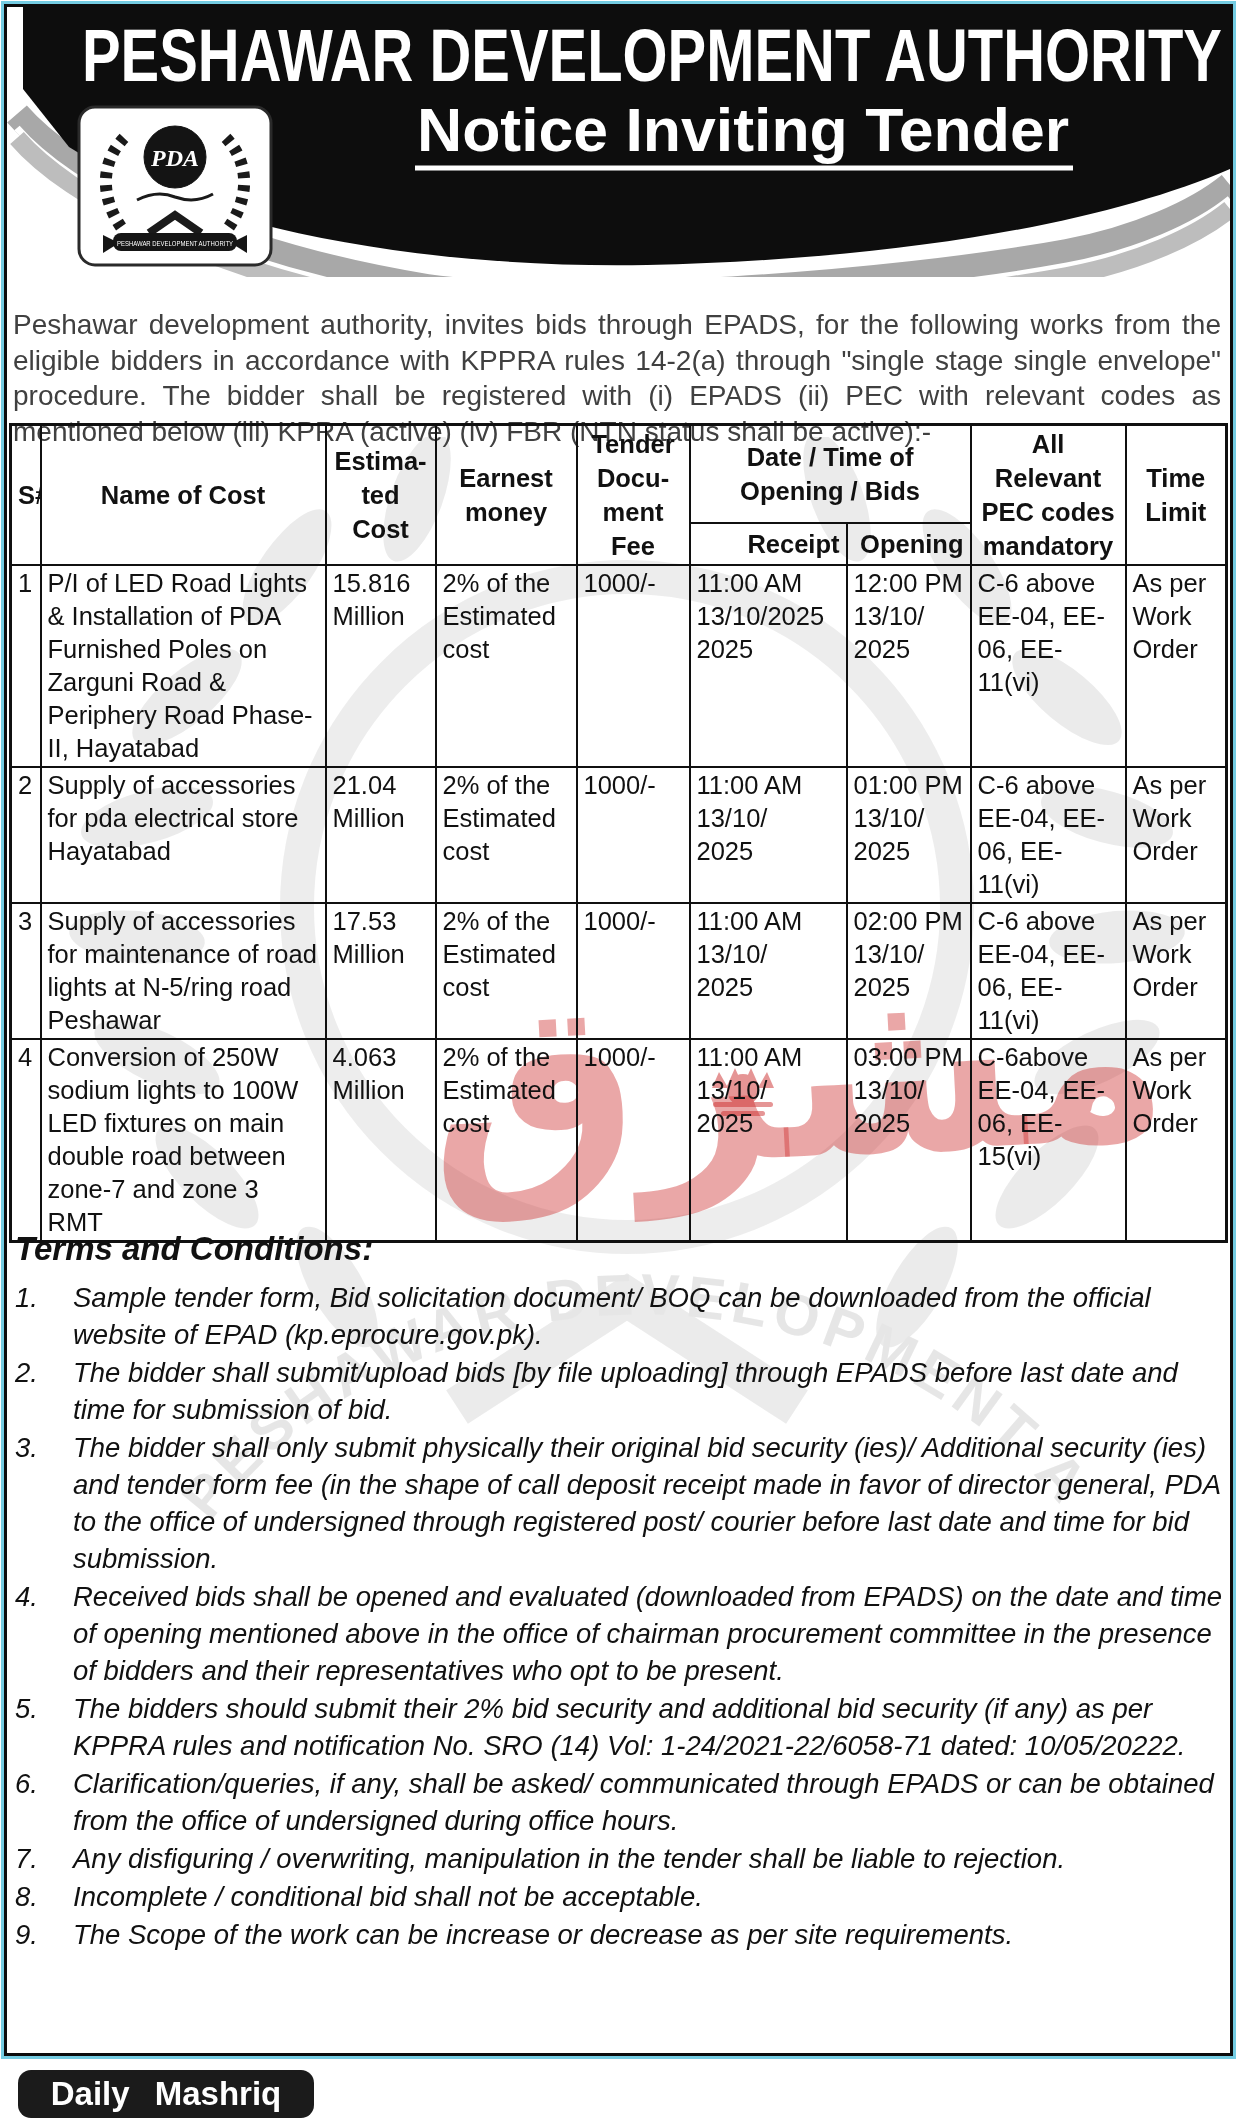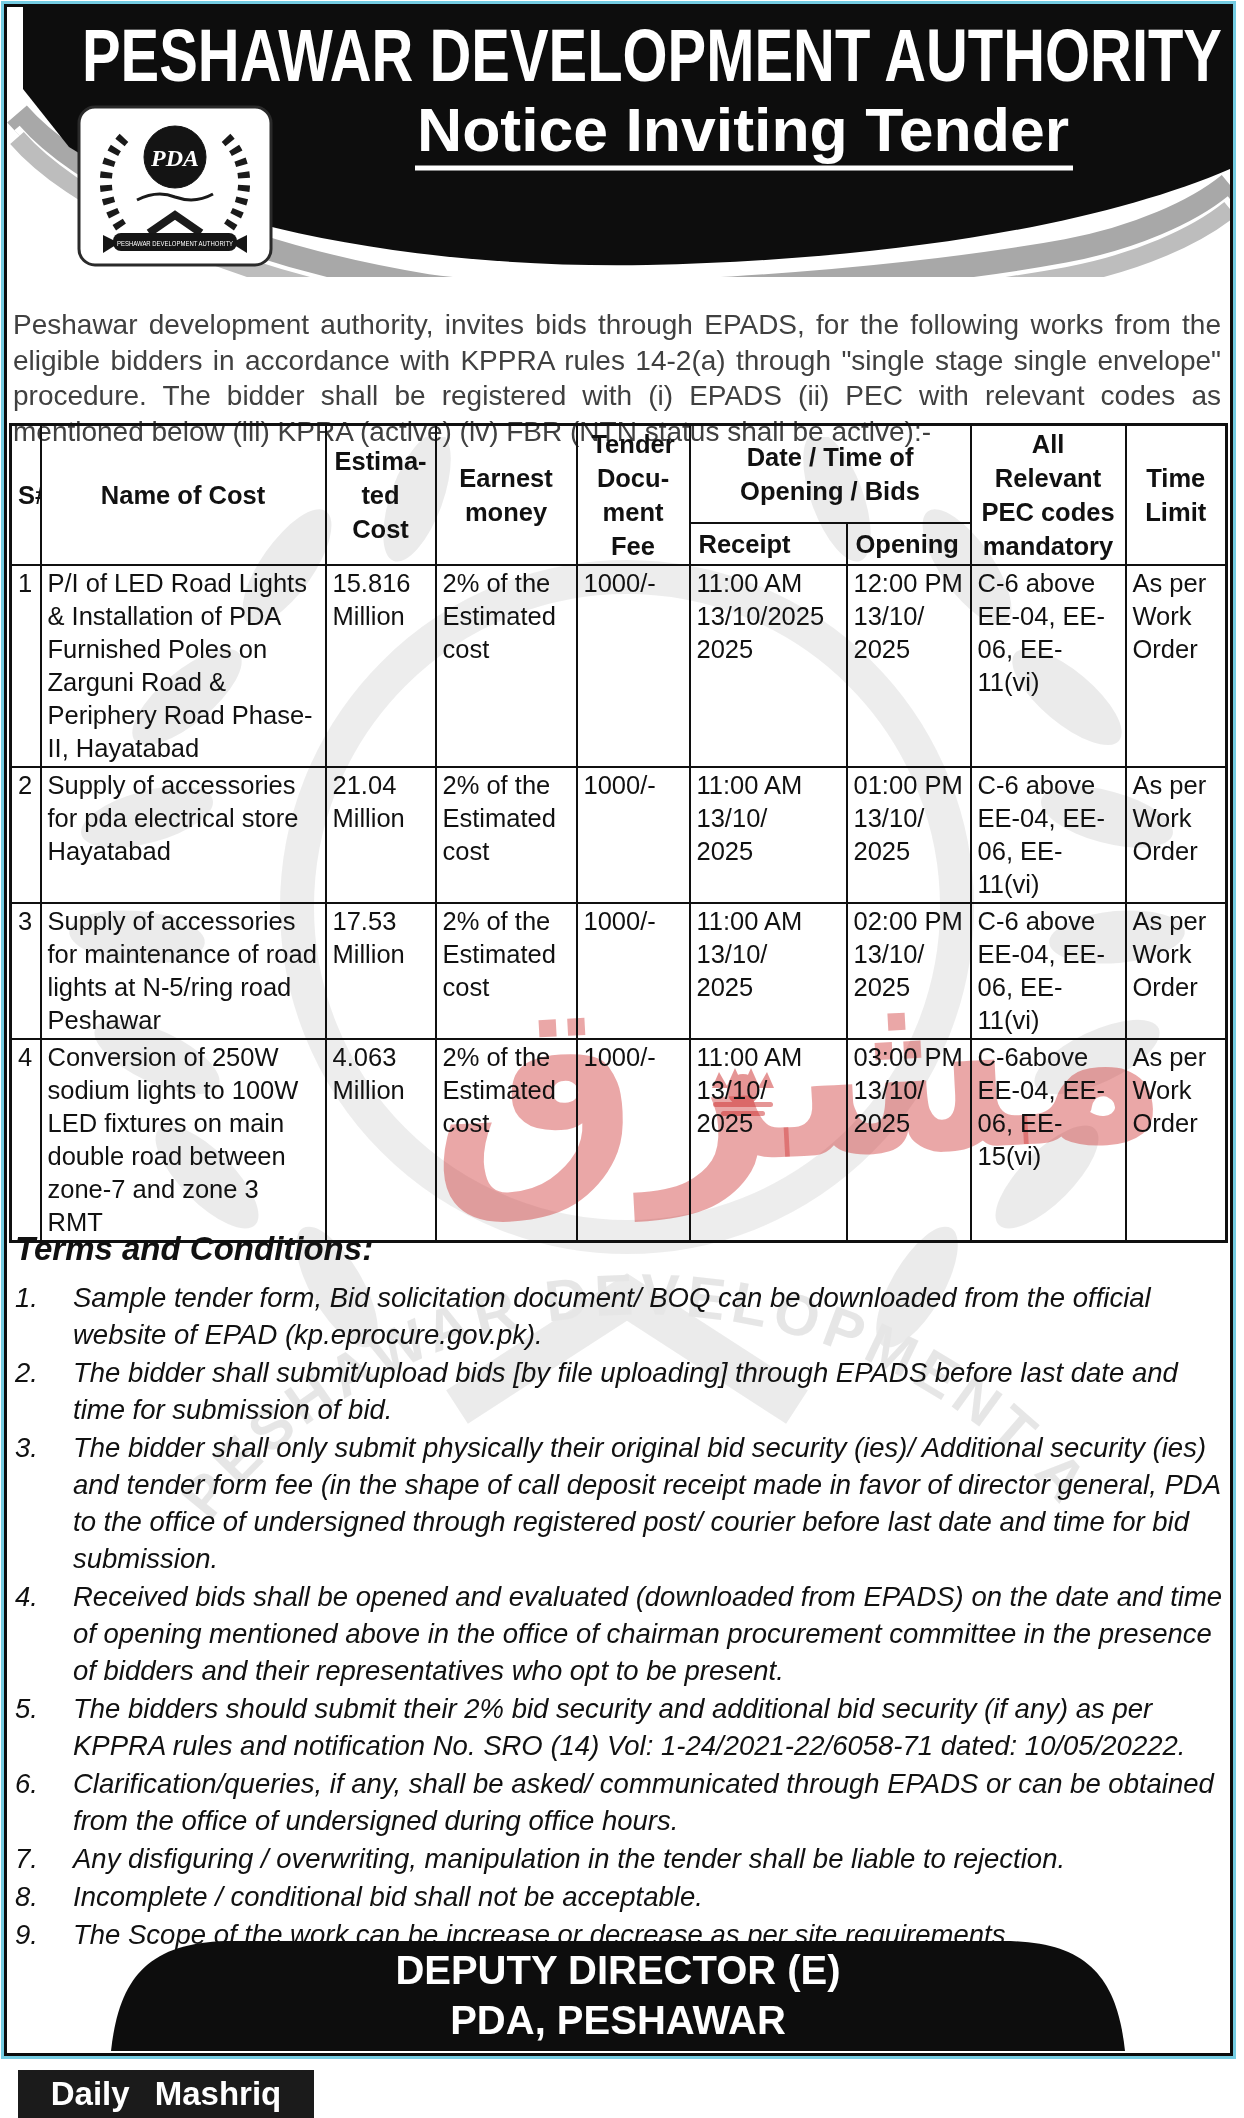--- a/index.html
+++ b/index.html
@@ -35,40 +35,40 @@
   }
   table.tender th,table.tender td{
     border:2px solid #101010;padding:1px 6px;vertical-align:top;
     text-align:left;white-space:pre-line;line-height:33px;overflow:hidden;
   }
   table.tender{border:3px solid #101010;}
   table.tender thead th{
     font-weight:bold;text-align:center;vertical-align:middle;line-height:34px;
     white-space:pre-line;
   }
-  table.tender thead tr.subhead th{text-align:left;padding-left:8px;height:38px;}
+  table.tender thead tr.subhead th{text-align:right;padding-left:8px;height:38px;}
   td.c-sno{text-align:center;}
   
   .terms{position:absolute;left:8px;top:1222px;width:1208px;z-index:1;font-style:italic;}
   .terms-heading{font-size:33px;font-weight:bold;line-height:40px;margin-bottom:10px;}
   .term-item{display:flex;font-size:27.5px;line-height:37px;margin-bottom:1px;}
   .term-num{flex:0 0 58px;}
   .term-text{flex:1;}
   
   .signature{position:absolute;left:76px;top:1928px;width:1070px;height:116px;z-index:1;}
   .signature svg{position:absolute;left:0;top:0;}
   .sig-text{
     position:absolute;left:0;top:10px;width:1070px;text-align:center;
     color:#fff;font-weight:bold;font-size:40px;line-height:50px;
   }
   
   .footer-badge{
     position:absolute;left:18px;top:2070px;width:296px;height:48px;z-index:3;
     background:#1b1b1b;color:#fff;font-weight:bold;font-size:33px;
-    display:flex;align-items:center;justify-content:center;word-spacing:16px;
+    display:flex;align-items:center;justify-content:center;word-spacing:16px;border-radius:13px;
   }
 </style>
 </head>
 <body>
 
 <div class="sheet">
 
   <svg class="wm" style="left:30px;top:430px;opacity:0.5;" width="1180" height="1290" viewBox="0 0 1180 1290">
     <g fill="#d8d8d8" stroke="none">
       <ellipse cx="150" cy="260" rx="68" ry="26" transform="rotate(-40 150 260)"></ellipse>
@@ -290,25 +290,16 @@
           <span class="term-text">Incomplete / conditional bid shall not be acceptable.</span>
         </div>
 
         <div class="term-item">
           <span class="term-num">9.</span>
           <span class="term-text">The Scope of the work can be increase or decrease as per site requirements.</span>
         </div>
       </div>
   </div>
 
-  <div class="signature">
-    <svg width="1070" height="116" viewBox="0 0 1070 116">
-      <path d="M28,116 C36,42 66,6 150,6 L920,6 C1004,6 1034,42 1042,116 Z" fill="#0d0d0d"></path>
-    </svg>
-    <div class="sig-text">
-      <div>DEPUTY DIRECTOR (E)</div>
-      <div>PDA, PESHAWAR</div>
-    </div>
-  </div>
 
 </div>
 
 <div class="footer-badge">Daily Mashriq</div>
 
 </body></html>

